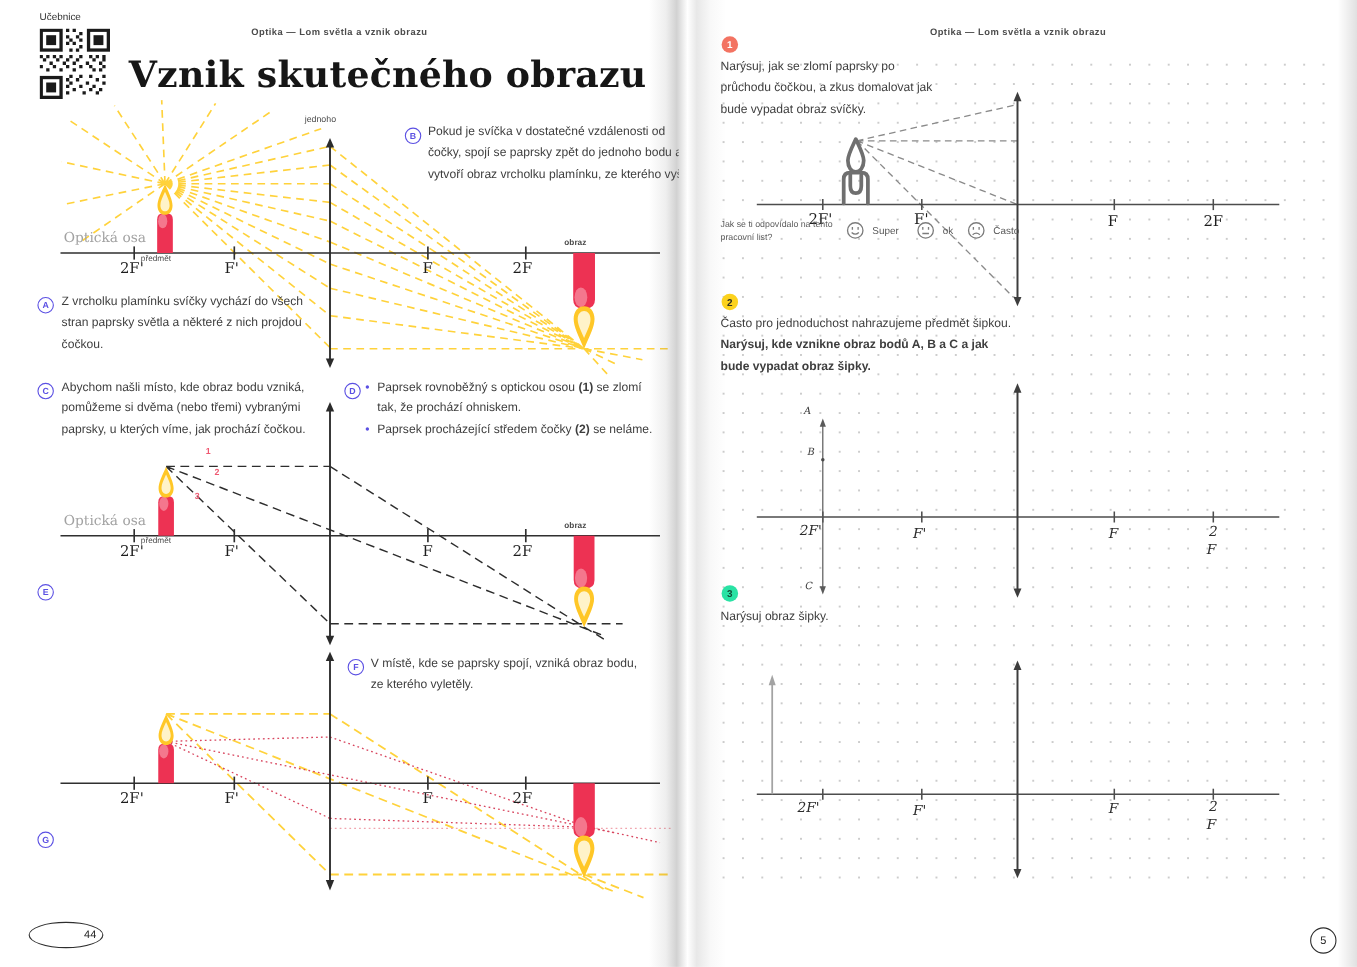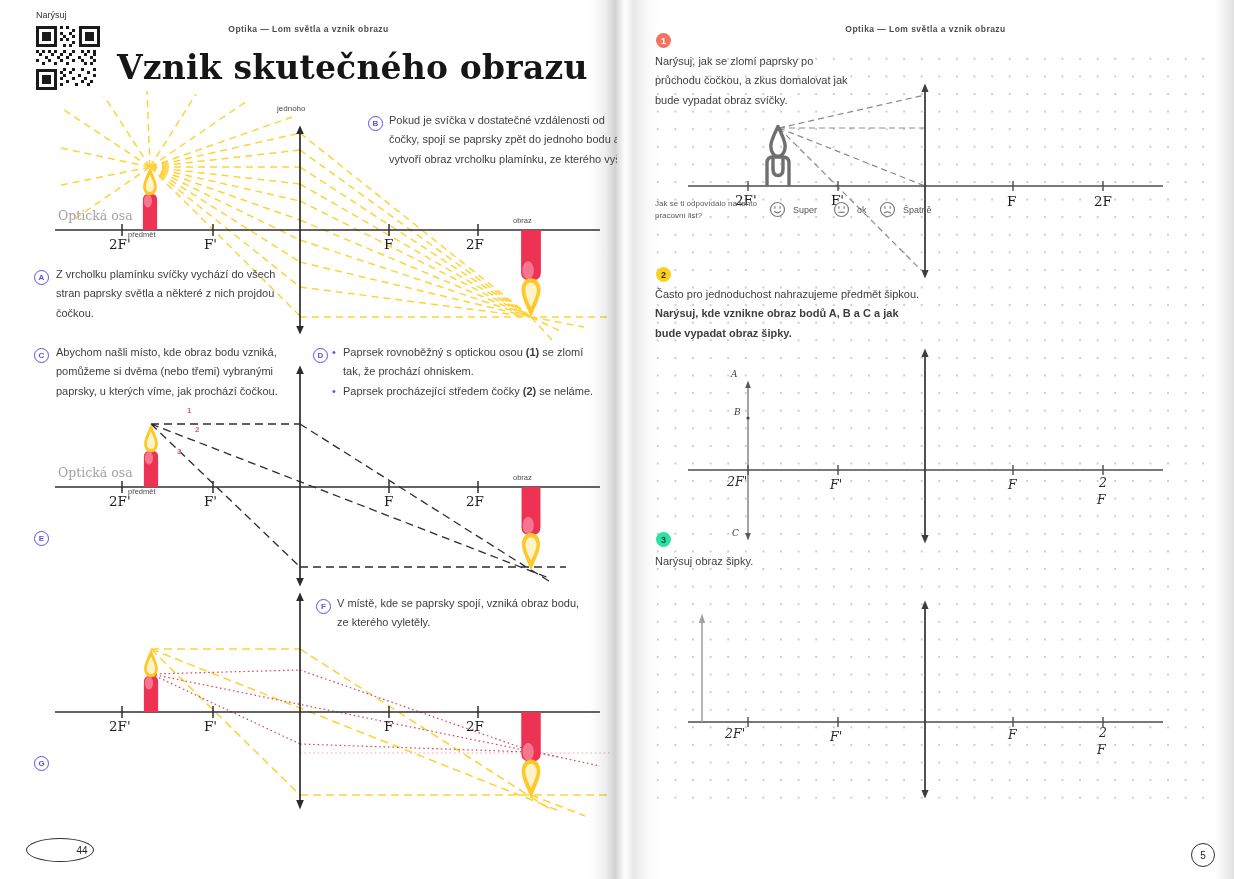--- a/index.html
+++ b/index.html
@@ -15,21 +15,21 @@
     background:linear-gradient(90deg,rgba(0,0,0,0),rgba(0,0,0,.12));}
   .abs{position:absolute;}
   .lbl{position:absolute;white-space:nowrap;}
   .page-header{position:absolute;top:24px;left:0;width:100%;text-align:center;
     font-size:8.5px;letter-spacing:.45px;color:#4c4c4c;font-weight:bold;}
   .title{position:absolute;left:117px;top:48px;margin:0;font-family:"DejaVu Serif",serif;
     font-weight:600;font-size:33px;color:#161616;letter-spacing:.2px;}
   .ucebnice{position:absolute;left:36px;top:10px;font-size:9px;color:#2e2e2e;}
   .tick{position:absolute;font-family:"DejaVu Serif",serif;font-size:13.5px;color:#1d1d1d;white-space:nowrap;}
   .ticki{position:absolute;font-family:"DejaVu Serif",serif;font-style:italic;font-size:12.5px;color:#2b2b2b;white-space:nowrap;}
-  .small-lab{font-size:7.5px;color:#4a4a4a;font-weight:normal;}
+  .small-lab{font-size:7.5px;color:#4a4a4a;font-weight:bold;}
   .osa{font-family:"DejaVu Serif",serif;font-size:12.5px;color:#a2a2a2;}
   .blk{position:absolute;font-size:11px;line-height:1.75;color:#3e3e3e;}
   .lb{position:absolute;width:13px;height:13px;border:1.3px solid #5b50e3;border-radius:50%;
     color:#5b50e3;font-size:8px;font-weight:bold;display:flex;align-items:center;justify-content:center;}
   .bullets{margin:0;padding:0;}
   .bullets li{list-style:none;position:relative;padding-left:11px;}
   .bullets li::before{content:"•";color:#5b50e3;position:absolute;left:0;top:0;}
   .tn{position:absolute;width:15px;height:15px;border-radius:50%;font-size:9px;font-weight:bold;
     display:flex;align-items:center;justify-content:center;}
   .tn1{background:#f37362;color:#fff;}
@@ -48,21 +48,21 @@
   svg{display:block;}
   .art{position:absolute;left:0;top:0;pointer-events:none;}
 </style>
 </head>
 <body>
 
 <div class="spread">
 
   <div class="page page-left">
 
-    <div class="ucebnice">Narýsuj</div>
+    <div class="ucebnice">Učebnice</div>
 
     <svg class="abs" style="left:36px;top:26px" width="64" height="64" viewBox="0 0 64 64">
       <rect width="64" height="64" fill="#fff"></rect>
       <g fill="#1a1a1a">
         <rect x="0" y="0" width="21" height="21"></rect>
           <rect x="43" y="0" width="21" height="21"></rect>
           <rect x="0" y="43" width="21" height="21"></rect>
         <rect x="3" y="3" width="15" height="15" fill="#fff"></rect>
           <rect x="46" y="3" width="15" height="15" fill="#fff"></rect>
           <rect x="3" y="46" width="15" height="15" fill="#fff"></rect>
@@ -286,20 +286,20 @@
       <line x1="11.1" y1="5.3" x2="11.1" y2="7.8" stroke="#7c7c7c" stroke-width="1.2"></line>
       <line x1="5.5" y1="11.3" x2="11.5" y2="11.3" stroke="#7c7c7c" stroke-width="1.2"></line>
     </svg>
     <div class="foot-opt" style="left:240px;top:205px;">ok</div>
     <svg class="smiley" style="left:262px;top:201px;" viewBox="0 0 17 17">
       <circle cx="8.5" cy="8.5" r="7" fill="none" stroke="#7c7c7c" stroke-width="1.2"></circle>
       <line x1="5.9" y1="5.3" x2="5.9" y2="7.8" stroke="#7c7c7c" stroke-width="1.2"></line>
       <line x1="11.1" y1="5.3" x2="11.1" y2="7.8" stroke="#7c7c7c" stroke-width="1.2"></line>
       <path d="M5.2,12.3 Q8.5,9.5 11.8,12.3" fill="none" stroke="#7c7c7c" stroke-width="1.2"></path>
     </svg>
-    <div class="foot-opt" style="left:286px;top:205px;">Špatně</div>
+    <div class="foot-opt" style="left:286px;top:205px;">Často</div>
 
     <div class="pagenum" style="left:574px;top:843px;">5</div>
   </div>
 
   <div class="gutter"></div>
   <div class="edge-right"></div>
 </div>
 
 </body></html>

